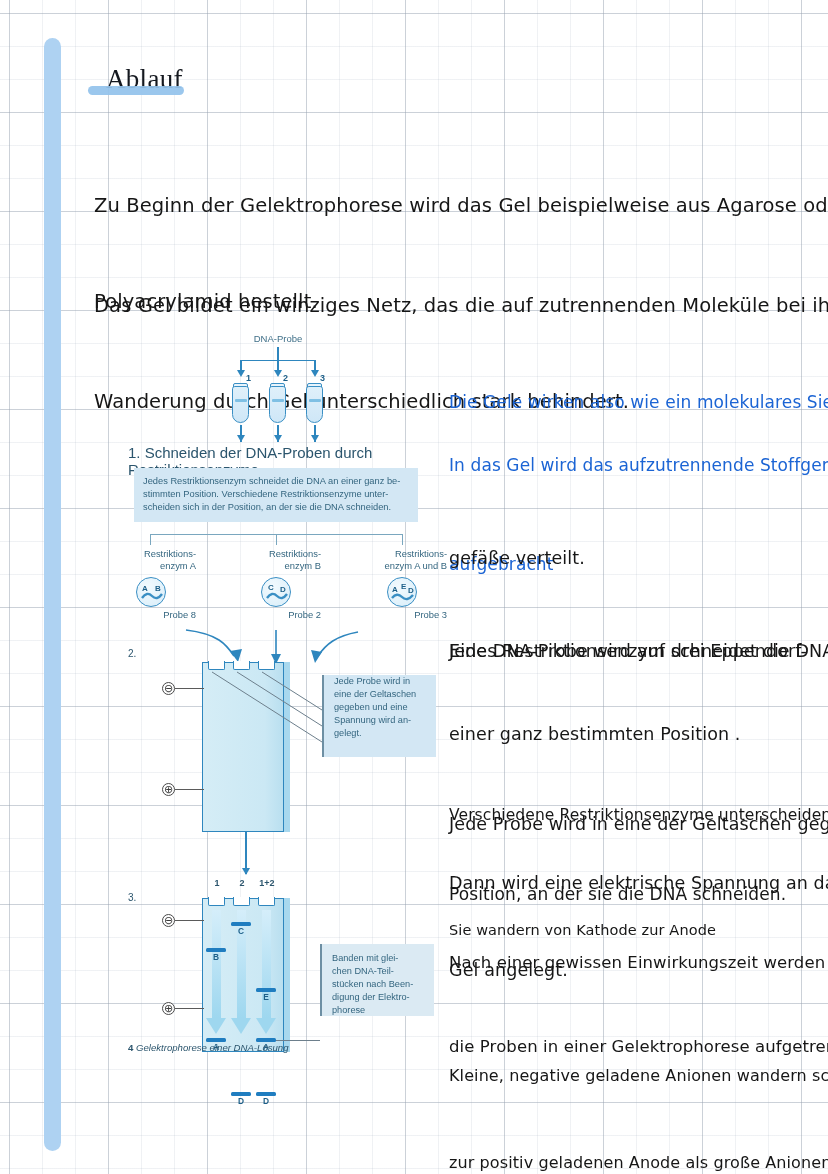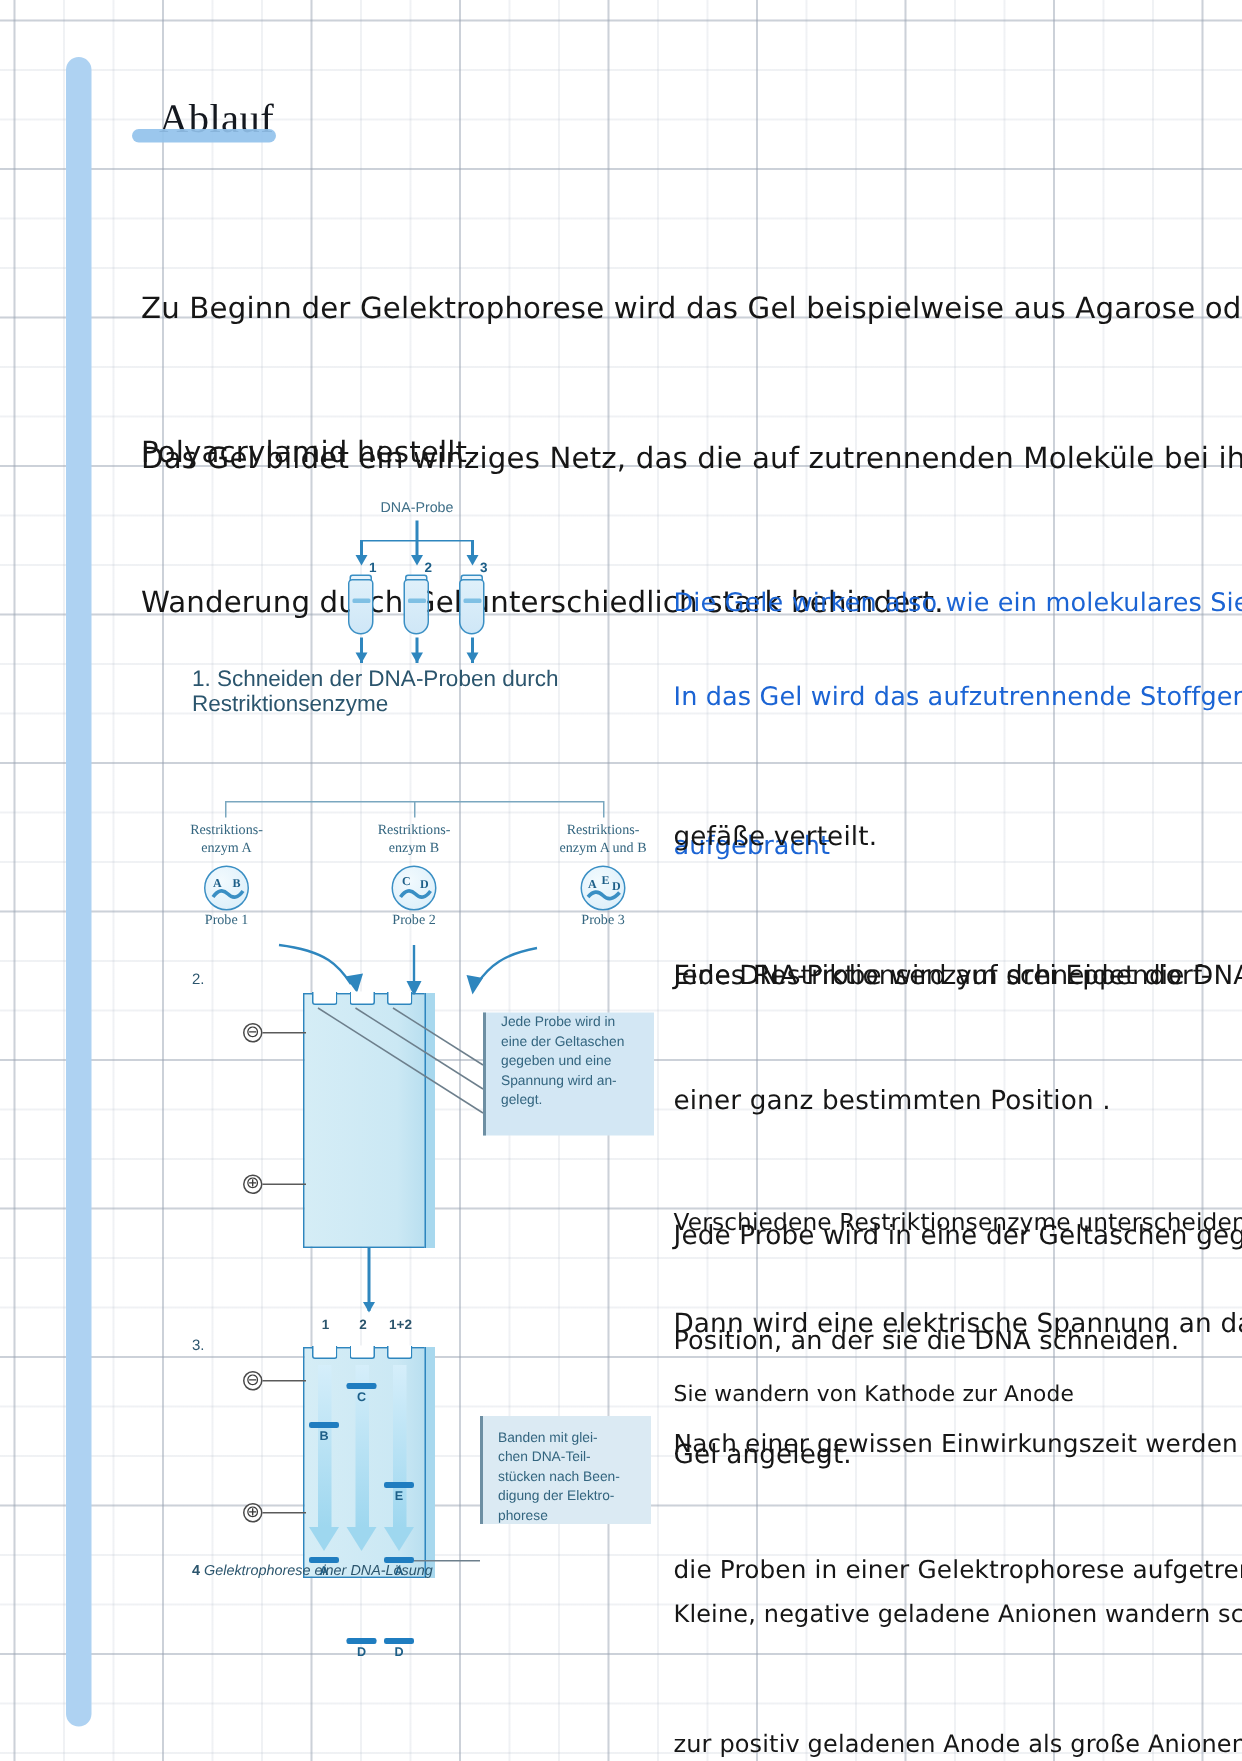--- a/index.html
+++ b/index.html
@@ -101,21 +101,21 @@
 
   #step1-caption{
     position:absolute; left:2px; top:114px; font-size:15px; color:#2b556d;
   }
   #info-box-1{
     position:absolute; left:8px; top:138px; width:284px; height:54px;
     background:#d3e7f4; padding:7px 9px;
     font-size:9.3px; line-height:13.2px; color:#33657f;
   }
 
-  .enz-col{ position:absolute; width:90px; text-align:center;font-family:Liberation Serif, serif; }
+  .enz-col{ position:absolute; width:90px; text-align:right; }
   .enz-label{ font-size:9.4px; line-height:12.4px; color:#33657f; }
   .enz-circle{
     width:30px; height:30px; margin:4px auto 0;
     border:1.4px solid #3a8fc4; border-radius:50%;
     background:radial-gradient(circle at 38% 32%,#f2fafe,#d8edf9);
     position:relative;
   }
   .enz-letter{ position:absolute; font-size:8px; font-weight:bold; color:#1d5f88; }
   .probe-label{ font-size:9.4px; color:#33657f; margin-top:2px; }
 
@@ -270,37 +270,42 @@
 
   <div class="arrow-v" style="left:114px; top:95px; height:17px;"></div>
   <div class="arrow-v" style="left:151px; top:95px; height:17px;"></div>
   <div class="arrow-v" style="left:188px; top:95px; height:17px;"></div>
   <div class="arrow-head" style="left:110.5px; top:105px;"></div>
   <div class="arrow-head" style="left:147.5px; top:105px;"></div>
   <div class="arrow-head" style="left:184.5px; top:105px;"></div>
 
   <div id="step1-caption" class="fig-text">1. Schneiden der DNA-Proben durch Restriktionsenzyme</div>
 
+  <div id="info-box-1">
+    <div>Jedes Restriktionsenzym schneidet die DNA an einer ganz be-</div>
+    <div>stimmten Position. Verschiedene Restriktionsenzyme unter-</div>
+    <div>scheiden sich in der Position, an der sie die DNA schneiden.</div>
+  </div>
 
   <div class="hline" style="left:24px; top:204px; width:252px; height:1px; background:#7aa7bf;"></div>
   <div class="arrow-v" style="left:24px; top:204px; height:11px; width:1px; background:#7aa7bf;"></div>
   <div class="arrow-v" style="left:150px; top:204px; height:11px; width:1px; background:#7aa7bf;"></div>
   <div class="arrow-v" style="left:276px; top:204px; height:11px; width:1px; background:#7aa7bf;"></div>
 
   <div class="enz-col" style="left:-20px; top:218px;">
     <div class="enz-label">Restriktions-</div>
     <div class="enz-label">enzym A</div>
     <div class="enz-circle">
       <span class="enz-letter" style="left:5px; top:6px;">A</span>
       <span class="enz-letter" style="left:18px; top:6px;">B</span>
       <svg width="30" height="30" style="position:absolute;left:0;top:0">
         <path d="M5,20 Q10,13 15,18 Q20,23 25,16" stroke="#3a8fc4" stroke-width="2.4" fill="none"></path>
       </svg>
     </div>
-    <div class="probe-label">Probe 1</div>
+    <div class="probe-label">Probe 8</div>
   </div>
 
   <div class="enz-col" style="left:105px; top:218px;">
     <div class="enz-label">Restriktions-</div>
     <div class="enz-label">enzym B</div>
     <div class="enz-circle">
       <span class="enz-letter" style="left:6px; top:5px;">C</span>
       <span class="enz-letter" style="left:18px; top:7px;">D</span>
       <svg width="30" height="30" style="position:absolute;left:0;top:0">
         <path d="M5,20 Q10,13 15,18 Q20,23 25,16" stroke="#3a8fc4" stroke-width="2.4" fill="none"></path>

